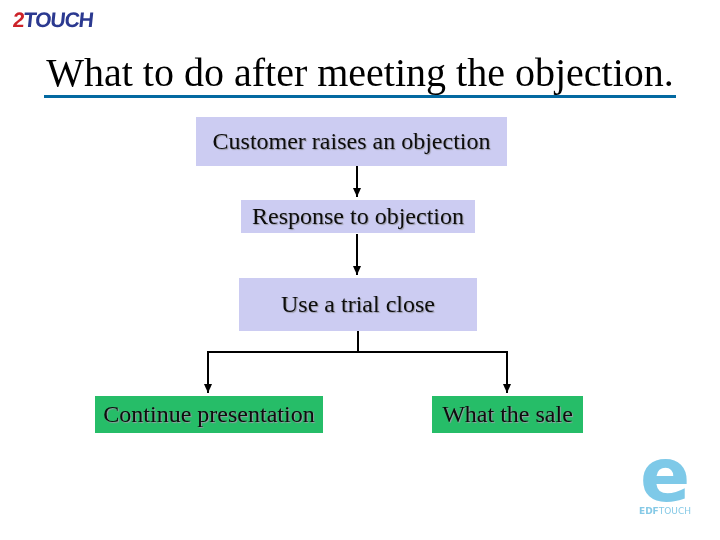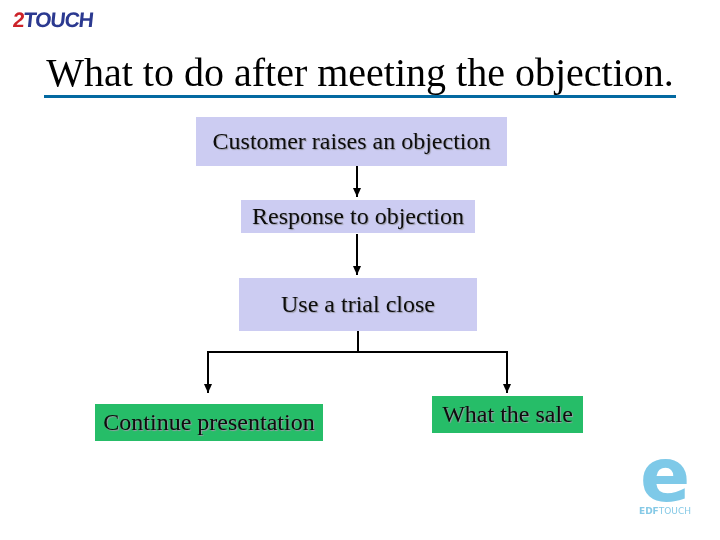--- a/index.html
+++ b/index.html
@@ -57,21 +57,21 @@
     color: #0d0d0d;
     text-shadow: 1px 1px 1px #9a9aa6;
     white-space: nowrap;
   }
   .node.process { background: #ccccf2; }
   .node.outcome { background: #26bd68; }
 
   #node-customer { left: 196px; top: 117px; width: 311px; height: 49px; }
   #node-response { left: 241px; top: 200px; width: 234px; height: 33px; }
   #node-trial    { left: 239px; top: 278px; width: 238px; height: 53px; }
-  #node-continue { left:  95px; top: 396px; width: 228px; height: 37px; margin-top: 8px; }
+  #node-continue { left:  95px; top: 396px; width: 228px; height: 37px; }
   #node-close    { left: 432px; top: 396px; width: 151px; height: 37px; }
 
   .connectors {
     position: absolute;
     left: 0; top: 0;
     pointer-events: none;
   }
 
   
   .edf-logo {

